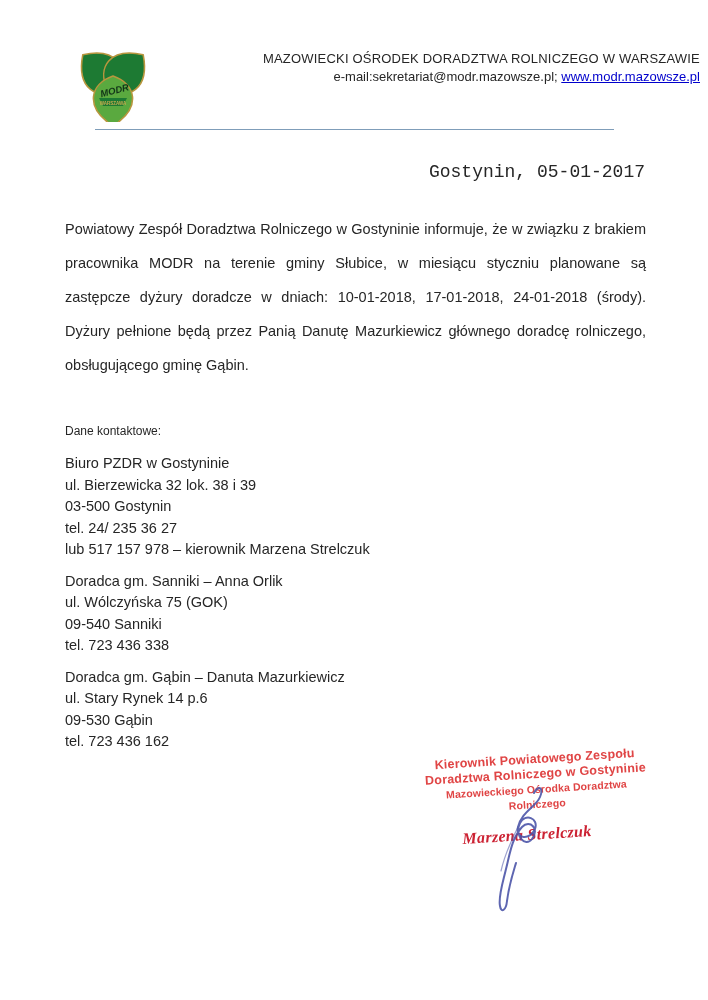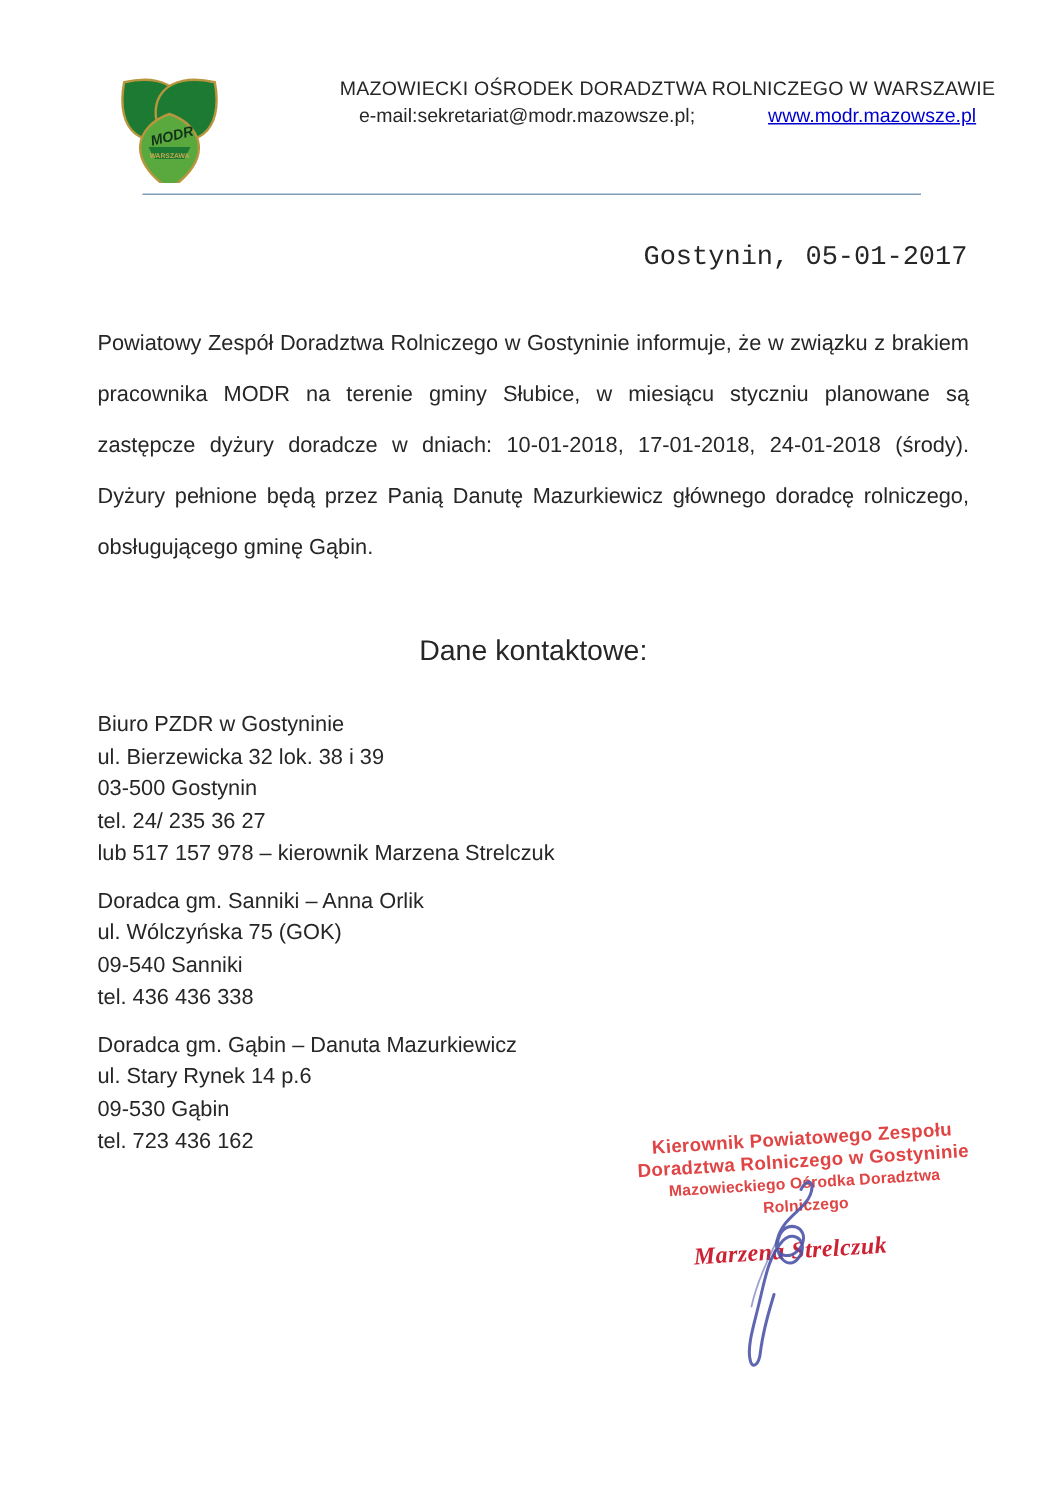--- a/index.html
+++ b/index.html
@@ -23,31 +23,30 @@
     left: 66px;
     top: 38px;
     width: 94px;
     height: 84px;
   }
   .header-text {
     position: absolute;
     left: 190px;
     top: 50px;
     width: 510px;
-    text-align: center;
+    text-align: right;
     font-size: 13px;
     line-height: 17.5px;
     white-space: nowrap;
   }
   .org-name { letter-spacing: 0.2px; }
   .website-link {
     color: #0000cc;
     text-decoration: underline;
     cursor: pointer;
-    margin-left: 45px;
   }
   .header-rule {
     position: absolute;
     left: 95px;
     top: 129px;
     width: 519px;
     height: 1px;
     background: #7f9db9;
   }
   .date-line {
@@ -65,23 +64,22 @@
     top: 212px;
     width: 581px;
   }
   .content p.body-par {
     margin: 0 0 11px 0;
     font-size: 14.5px;
     line-height: 34px;
     text-align: justify;
   }
   .contacts-heading {
-    margin: 42px 0 27px 0;
-    font-size: 19px;
-    text-align: center;
+    margin: 42px 0 15px 0;
+    font-size: 12px;
   }
   .contact-block {
     margin: 0 0 10px 0;
     font-size: 14.5px;
     line-height: 21.5px;
     list-style: none;
     padding: 0;
   }
 
   
@@ -167,21 +165,21 @@
       <div>ul. Bierzewicka 32 lok. 38 i 39</div>
       <div>03-500 Gostynin</div>
       <div>tel. 24/ 235 36 27</div>
       <div>lub  517 157 978 – kierownik Marzena Strelczuk</div>
     </div>
 
     <div class="contact-block">
       <div>Doradca gm. Sanniki – Anna Orlik</div>
       <div>ul. Wólczyńska 75 (GOK)</div>
       <div>09-540 Sanniki</div>
-      <div>tel. 436 436 338</div>
+      <div>tel. 723 436 338</div>
     </div>
 
     <div class="contact-block">
       <div>Doradca gm. Gąbin – Danuta Mazurkiewicz</div>
       <div>ul. Stary Rynek 14 p.6</div>
       <div>09-530 Gąbin</div>
       <div>tel. 723 436 162</div>
     </div>
   </div>
 

